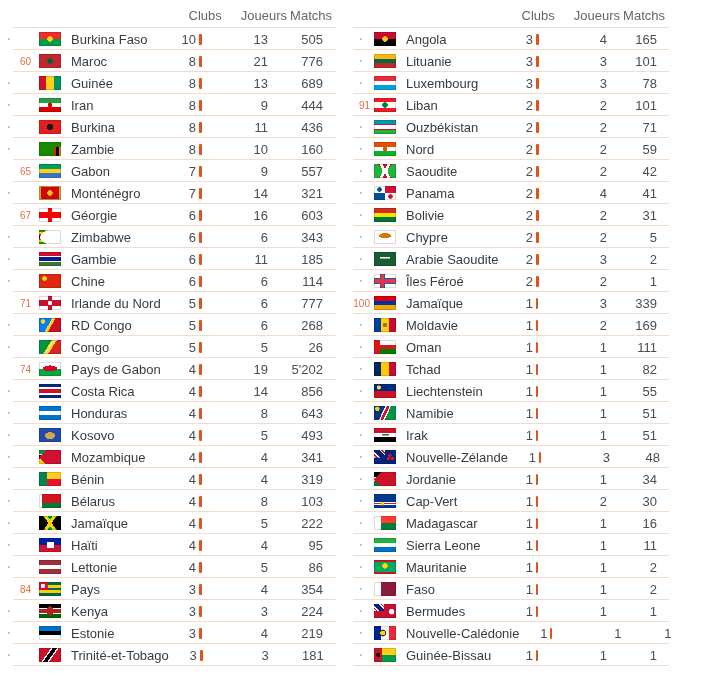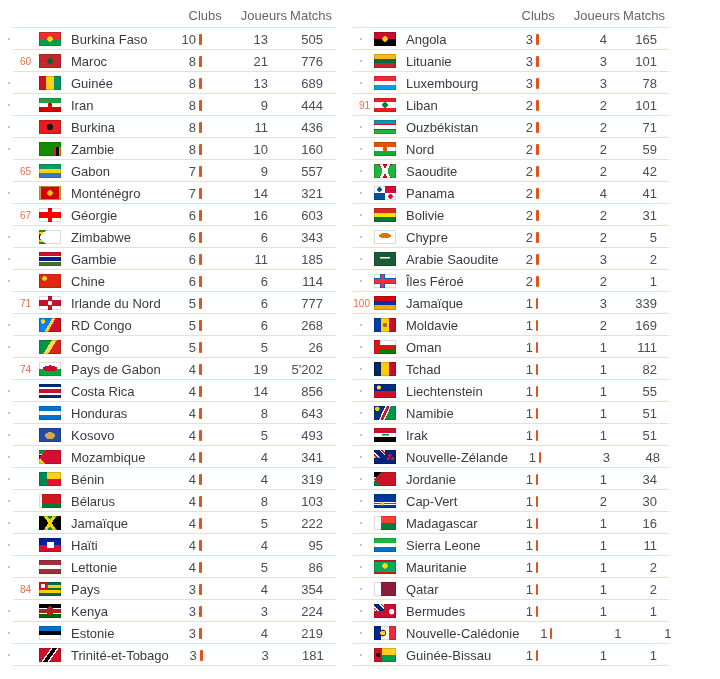--- a/index.html
+++ b/index.html
@@ -759,21 +759,21 @@
             <span class="bar" style="width: 2px;"></span>
           </span>
           <span class="num joueurs">1</span>
           <span class="num matchs">2</span>
         </div>
         <div class="row">
           <span class="rank-cell">
             <span class="rank-dot"></span>
           </span>
           <span class="flag" style="background: linear-gradient(90deg, rgb(255, 255, 255) 0px, rgb(255, 255, 255) 32%, rgb(141, 27, 61) 32%);"></span>
-          <span class="name">Qatar</span>
+          <span class="name">Faso</span>
           <span class="num clubs">1</span>
           <span class="bar-cell">
             <span class="bar" style="width: 2px;"></span>
           </span>
           <span class="num joueurs">1</span>
           <span class="num matchs">2</span>
         </div>
         <div class="row">
           <span class="rank-cell">
             <span class="rank-dot"></span>

